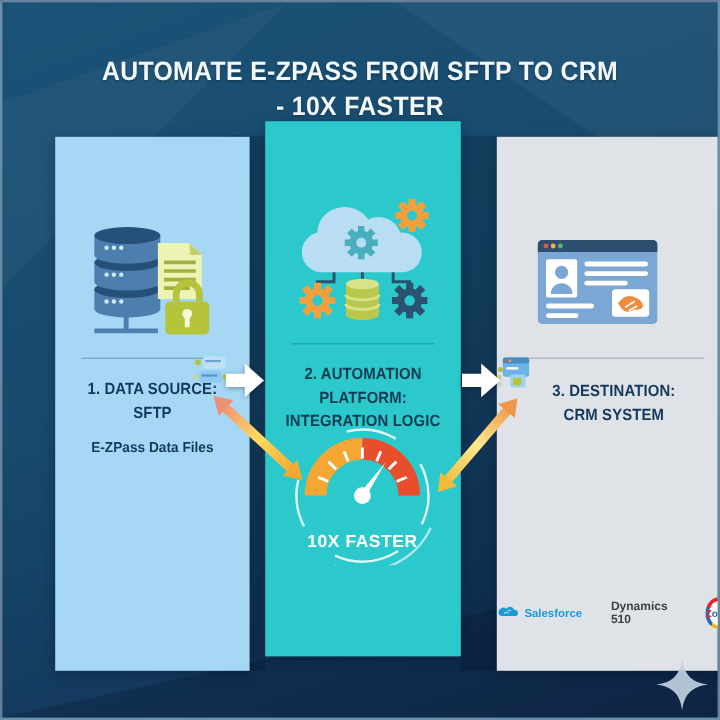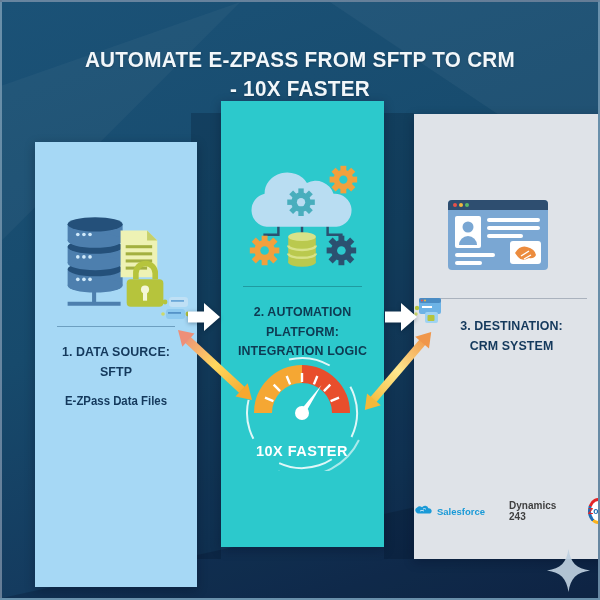--- a/index.html
+++ b/index.html
@@ -16,21 +16,21 @@
   .gap-shade{position:absolute;top:111px;height:446px;width:30px;background:rgba(0,12,32,.22);}
   .gap-shade.g1{left:189px;} .gap-shade.g2{left:382px;}
 
   .title{
     position:absolute;top:44px;left:0;right:0;text-align:center;color:#f2f7fa;
     font-weight:bold;font-size:22px;line-height:1.3;letter-spacing:.3px;
     transform:scaleX(.94);text-shadow:0 1px 2px rgba(0,0,0,.25);
   }
 
   .panel{position:absolute;top:112px;height:445px;box-shadow:0 3px 10px rgba(0,10,30,.3);}
-  .panel.p1{left:33px;width:162px;background:#a6d8f5;margin-top:28px;}
+  .panel.p1{left:44px;width:162px;background:#a6d8f5;}
   .panel.p2{left:219px;top:99px;height:446px;width:163px;background:#2cc9cc;}
   .panel.p3{left:412px;width:165px;background:#dfe3e8;padding-left:30px;}
 
   .p-icon{position:absolute;}
   .p1 .p-icon{left:22px;top:66px;width:118px;height:110px;}
   .p2 .p-icon{left:18px;top:56px;width:128px;height:118px;}
   .p3 .p-icon{left:34px;top:86px;width:100px;height:70px;}
 
   .divider{position:absolute;height:1px;left:22px;right:22px;}
   .p1 .divider{top:184px;background:rgba(26,74,112,.4);}
@@ -249,21 +249,21 @@
       <div>CRM SYSTEM</div>
     </div>
     <div class="logos">
       <span class="sf">
         <svg width="20" height="13" viewBox="0 0 20 13">
           <path d="M8 2.2 a3.6 3.6 0 0 1 6.4 1 a2.8 2.8 0 0 1 1.8 5.2 h-12.5 a3.2 3.2 0 0 1 -0.6 -6 a4 4 0 0 1 4.9 -0.2 z" fill="#1a9ad7"></path>
           <path d="M6 6 q2 -1.4 4 0 M9 4 q1.6 -1 3 .2" stroke="#e8f4fb" stroke-width=".8" fill="none"></path>
         </svg>
         <span class="sf-text">Salesforce</span>
       </span>
-      <span class="dyn-text">Dynamics 243</span>
+      <span class="dyn-text">Dynamics 510</span>
       <span class="zoho">
         <span class="zoho-inner">
             <span class="zl-0">Z</span>
             <span class="zl-1">o</span>
             <span class="zl-2">h</span>
             <span class="zl-3">o</span>
           </span>
       </span>
     </div>
   </div>

